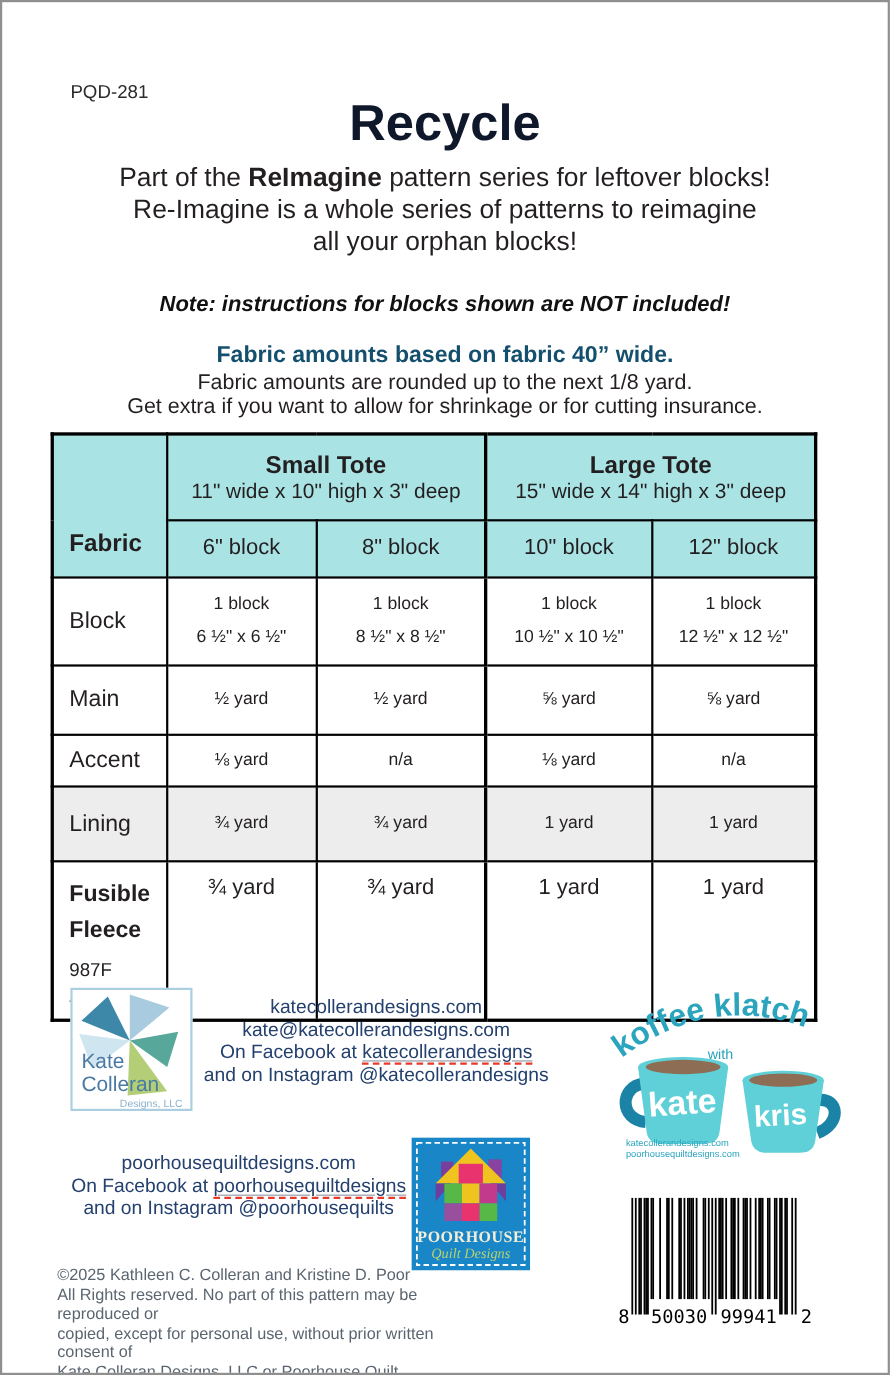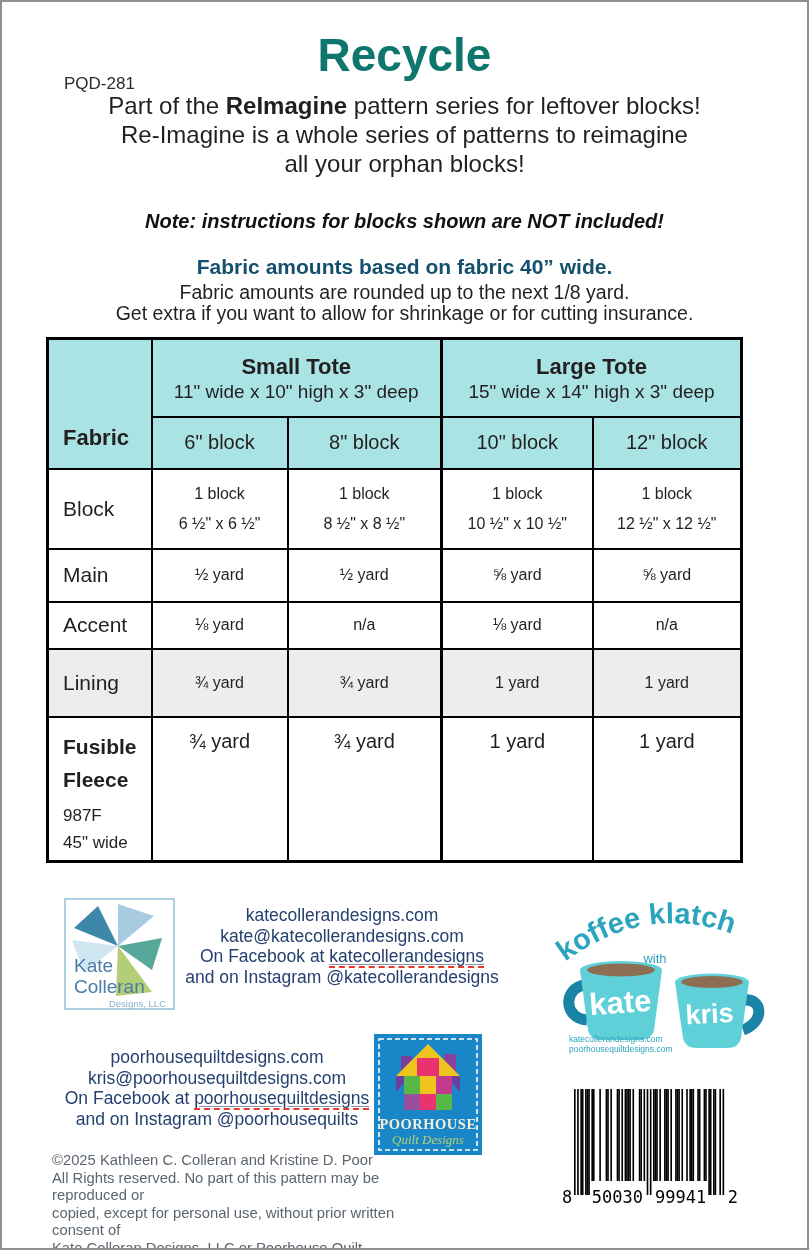--- a/index.html
+++ b/index.html
@@ -2,21 +2,21 @@
 <html><head>
 <meta charset="utf-8">
 <style>
   html,body{margin:0;padding:0;background:#fff;}
   .page{
     position:relative;width:809px;height:1250px;box-sizing:border-box;
     border:2px solid #8f8f8f;background:#fff;overflow:hidden;
     font-family:"Liberation Sans","DejaVu Sans",sans-serif;color:#231f20;
   }
   .pqd-code{position:absolute;left:62px;top:72px;font-size:17px;color:#2b2b2b;}
-  .title{padding-top:28px;text-align:center;font-size:46px;font-weight:800;color:#0f766e;line-height:50px;}
+  .title{padding-top:84px;text-align:center;font-size:46px;font-weight:800;color:#0f172a;line-height:50px;}
   .intro{margin-top:11px;text-align:center;font-size:24px;line-height:29px;color:#231f20;}
   .note{margin-top:32px;text-align:center;font-size:20px;font-weight:bold;font-style:italic;color:#111;}
   .fab-head{margin-top:22px;text-align:center;font-size:21px;font-weight:bold;color:#14506e;}
   .fab-sub{text-align:center;font-size:19.5px;line-height:21px;color:#231f20;}
   .fab-sub.first{margin-top:3px;}
 
   table.fabric{
     margin:13px 0 0 44px;border-collapse:collapse;table-layout:fixed;width:694px;
     border:3px solid #000;
   }
@@ -115,21 +115,21 @@
           </td>
       <td class="cell cdiv">
             <div>1 block</div>
             <div>10 ½" x 10 ½"</div>
           </td>
       <td class="cell">
             <div>1 block</div>
             <div>12 ½" x 12 ½"</div>
           </td>
     </tr>
-    <tr style="height:53px">
+    <tr style="height:63px">
       <td class="rowlabel">
             <span class="pad">Main</span>
           </td>
       <td class="cell">½ yard</td>
       <td class="cell">½ yard</td>
       <td class="cell cdiv">⅝ yard</td>
       <td class="cell">⅝ yard</td>
     </tr>
     <tr style="height:47px">
       <td class="rowlabel">
@@ -210,21 +210,20 @@
       <text x="74" y="123" text-anchor="middle" font-family="Liberation Sans, sans-serif" font-size="31" font-weight="bold" fill="#ffffff" transform="rotate(-4 74 123)">kate</text>
       <text x="120" y="122" text-anchor="middle" font-family="Liberation Sans, sans-serif" font-size="17" font-weight="bold" fill="#ffffff">&amp;</text>
       <text x="163" y="133" text-anchor="middle" font-family="Liberation Sans, sans-serif" font-size="27" font-weight="bold" fill="#ffffff" transform="rotate(-3 163 133)">kris</text>
       <text x="22" y="152" font-family="Liberation Sans, sans-serif" font-size="8.5" fill="#2ba4be">katecollerandesigns.com</text>
       <text x="22" y="162" font-family="Liberation Sans, sans-serif" font-size="8.5" fill="#2ba4be">poorhousequiltdesigns.com</text>
     </svg>
   </div>
 
   <div class="contact poor">
     <div>poorhousequiltdesigns.com</div>
-    <div>kris@poorhousequiltdesigns.com</div>
     <div><span>On Facebook at </span><span class="squig2">poorhousequiltdesigns</span></div>
     <div>and on Instagram @poorhousequilts</div>
   </div>
 
   <div class="ph-logo">
     <svg width="108" height="121" viewBox="0 0 108 121">
       <rect x="0" y="0" width="108" height="121" fill="#1986c8"></rect>
       <rect x="5" y="5" width="98" height="111" fill="none" stroke="#ffffff" stroke-width="1.6" stroke-dasharray="5,3"></rect>
 
       <rect x="27" y="22" width="11" height="16" fill="#7a3f9e"></rect>

